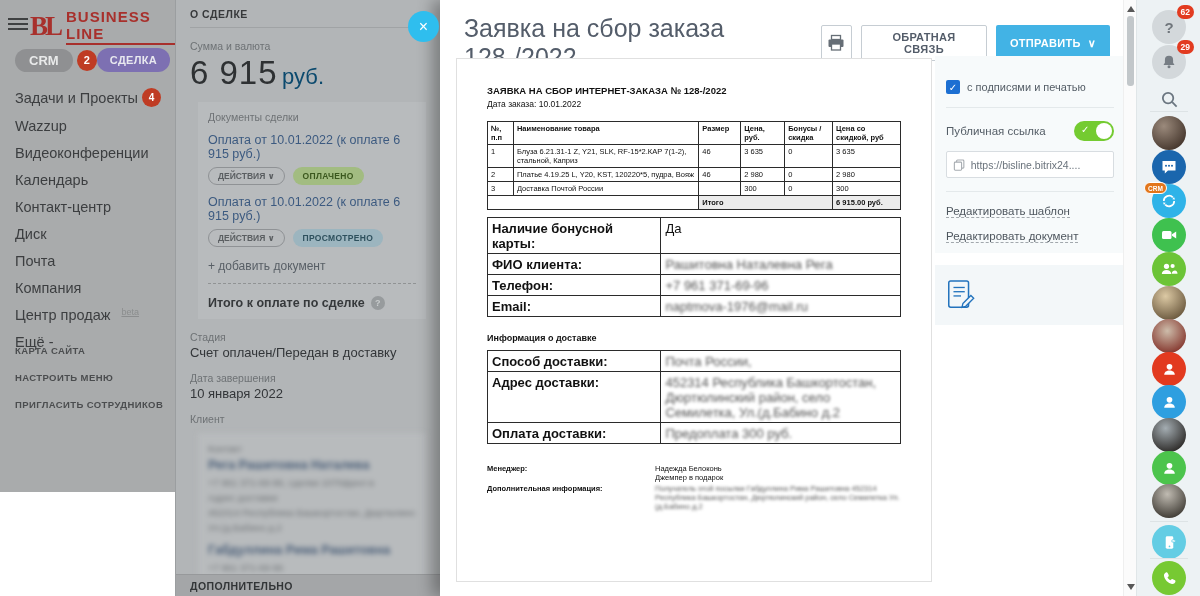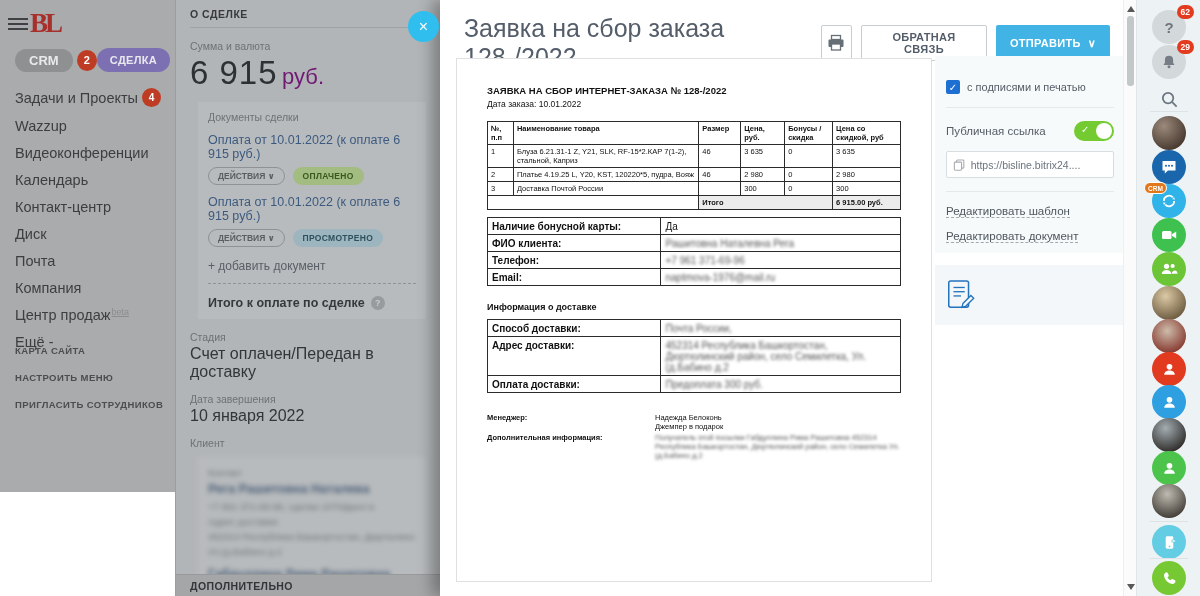--- a/index.html
+++ b/index.html
@@ -21,52 +21,52 @@
     border-radius:13px; padding:4px 14px; }
   .badge-red { background:#bf3c24; color:#fff; font-size:11px; font-weight:bold;
     border-radius:50%; width:21px; height:21px; display:inline-flex; align-items:center;
     justify-content:center; margin-left:4px; }
   .pill-deal { background:#7d70b2; color:#e8e8ef; font-weight:bold; font-size:11px;
     border-radius:13px; padding:6px 13px; margin-left:auto; letter-spacing:.3px; }
   .menu { position:absolute; left:15px; top:88px; }
   .menu-item { font-size:14.5px; color:#3c3e40; margin-bottom:11px; cursor:pointer;
     display:flex; align-items:center; white-space:nowrap; }
   .menu-item .badge-red { width:19px; height:19px; font-size:10px; }
-  .beta { font-size:9px; color:#8b8d8e; margin-left:1px; align-self:flex-start;text-decoration:underline; }
+  .beta { font-size:9px; color:#8b8d8e; margin-left:11px; align-self:flex-start;text-decoration:underline; }
   .side-foot { position:absolute; left:15px; top:345px; }
   .side-foot div { font-size:9.5px; font-weight:bold; color:#4b4d4f; letter-spacing:.4px;
     margin-bottom:16px; cursor:pointer; }
 
   
   .deal { position:absolute; left:175px; top:0; width:265px; height:596px;
     background:#b2b5b7; border-left:1px solid #9b9ea0; }
   .deal-inner { padding:8px 14px 0 14px; }
   .deal-sec { font-size:10.5px; font-weight:bold; color:#37393b; letter-spacing:.5px;
     padding-bottom:7px; border-bottom:1px solid #a0a3a5; }
   .f-lbl { font-size:10.5px; color:#6e7275; margin-top:12px; }
   .sum-line { margin-top:2px; }
   .sum-val { font-size:33px; color:#2e3133; letter-spacing:1px; }
-  .sum-cur { font-size:22px; color:#701a75; }
+  .sum-cur { font-size:22px; color:#0c4a6e; }
   .docs-card { background:#b8bbbd; margin:10px 0 0 8px; padding:9px 10px; }
   .docs-lbl { font-size:10.5px; color:#6e7275; }
   .doc-link { font-size:12.5px; color:#3c5a80; margin-top:10px; cursor:pointer; }
   .doc-status-row { display:flex; align-items:flex-start; margin-top:6px; }
   .actions-pill { border:1px solid #8f9295; border-radius:12px; font-size:8.5px;
     font-weight:bold; color:#5a5e61; padding:3px 9px; cursor:pointer; }
   .st-pill { border-radius:12px; font-size:8.5px; font-weight:bold; padding:4px 10px;
     margin-left:8px; letter-spacing:.3px; }
   .st-paid { background:#a2bc81; color:#3b581e; }
   .st-viewed { background:#9cb5bf; color:#2e505d; }
   .add-doc { font-size:12px; color:#585f66; margin-top:12px; cursor:pointer; }
   .dash-div { border-bottom:1px dashed #909394; margin:10px 0 12px 0; }
   .total-line { font-size:12.5px; font-weight:bold; color:#36393b; display:flex; align-items:center; }
   .q-ico { width:14px; height:14px; border-radius:50%; background:#979b9d; color:#c9cccd;
     font-size:9px; font-weight:bold; display:inline-flex; align-items:center;
     justify-content:center; margin-left:6px; cursor:pointer; }
-  .f-val { font-size:16px; color:#333639; margin-top:2px; }
+  .f-val { font-size:13px; color:#333639; margin-top:2px; }
   .client-card { background:#b8bbbd; margin:8px 0 0 8px; padding:10px; }
   .bl { filter:blur(2.4px); }
   .bl-sm { font-size:9.5px; color:#6f7376; margin-bottom:4px; white-space:nowrap; overflow:hidden; }
   .bl-name { font-size:12.5px; color:#4b5f79; font-weight:bold; margin-bottom:5px; white-space:nowrap; }
   .deal-bottom { position:absolute; left:0; bottom:0; width:100%; height:22px;
     background:#a4a6a8; border-top:1px solid #97999b; font-size:10.5px; font-weight:bold;
     color:#323537; letter-spacing:.4px; padding:5px 14px; }
 
   
   .slider { position:absolute; left:440px; top:0; width:696px; height:596px; background:#fff;
@@ -92,21 +92,21 @@
   .pg-h1 { font-size:9.5px; font-weight:bold; }
   .pg-date { font-size:8.5px; margin-top:3px; }
   table.items { width:100%; border-collapse:collapse; margin-top:12px; }
   table.items th, table.items td { border:1px solid #2b2b2b; font-size:7.5px; padding:2px 3px;
     text-align:left; vertical-align:top; }
   table.items th { font-weight:bold; }
   td.no-b { border:none; }
   .tot-cell { background:#ececec; font-weight:bold; }
   .sec-h { font-size:9px; font-weight:bold; margin-top:16px; }
   table.info { width:100%; border-collapse:collapse; margin-top:7px; }
-  table.info td { border:1px solid #2b2b2b; font-size:10px; padding:2.5px 4px; vertical-align:top;margin-left:36px; }
+  table.info td { border:1px solid #2b2b2b; font-size:13px; padding:2.5px 4px; vertical-align:top;margin-left:36px; }
   table.info td.k { font-weight:bold; width:42%; }
   .b { filter:blur(1.7px); color:#555; }
   .mgr { display:grid; grid-template-columns:168px 1fr; margin-top:20px; row-gap:2px;
     font-size:7.5px; }
   .mgr .k { font-weight:bold; }
 
   
   .spanel { position:absolute; left:495px; top:56px; width:190px; }
   .sp-block { background:#f7fafb; padding:11px; }
   .dl-card { background:#fff; border:1px solid #eef1f3; padding:10px 6px 14px; text-align:center; }
@@ -174,20 +174,21 @@
 <body>
 
 <div class="sidebar">
   <div class="burger">
       <i></i>
       <i></i>
       <i></i>
     </div>
   <div class="logo">
     <span class="logo-mono">BL</span>
+    <span class="logo-text">BUSINESS LINE</span>
   </div>
   <div class="pill-row">
     <span class="pill-crm">CRM</span>
     <span class="badge-red">2</span>
     <span class="pill-deal">СДЕЛКА</span>
   </div>
   <div class="menu">
     <div class="menu-item">
       <span>Задачи и Проекты</span>
       <span class="badge-red">4</span>

